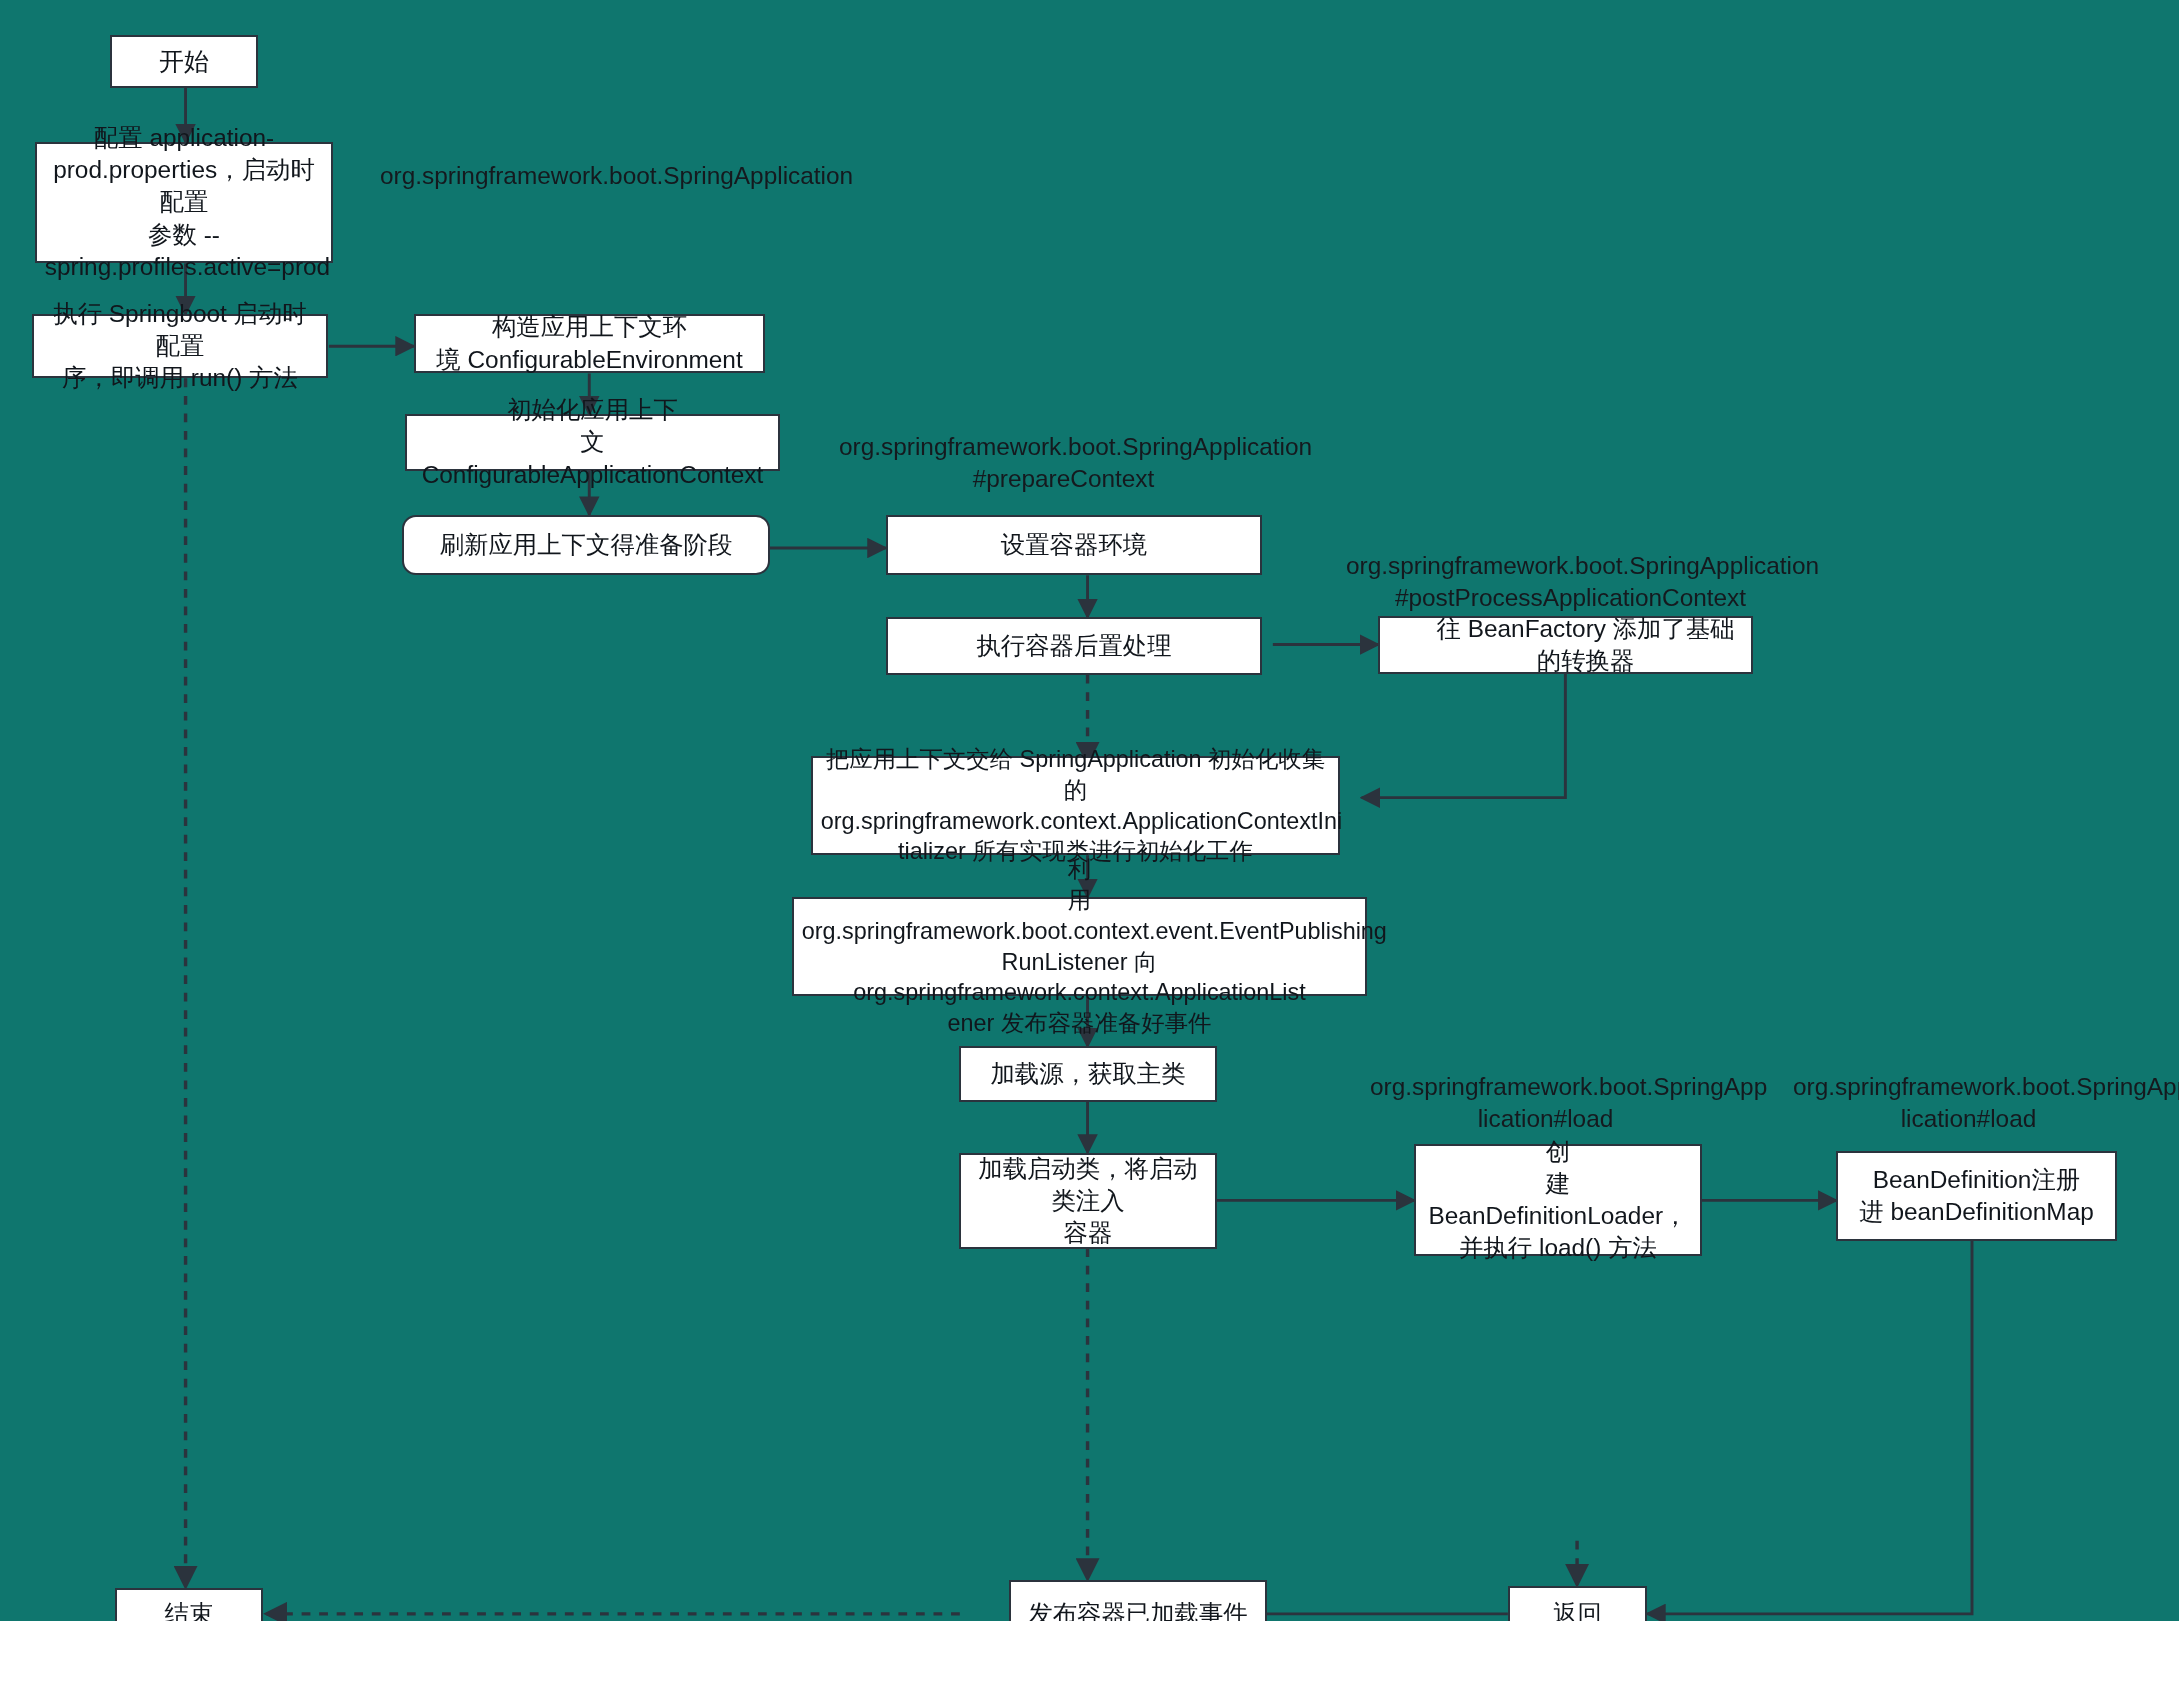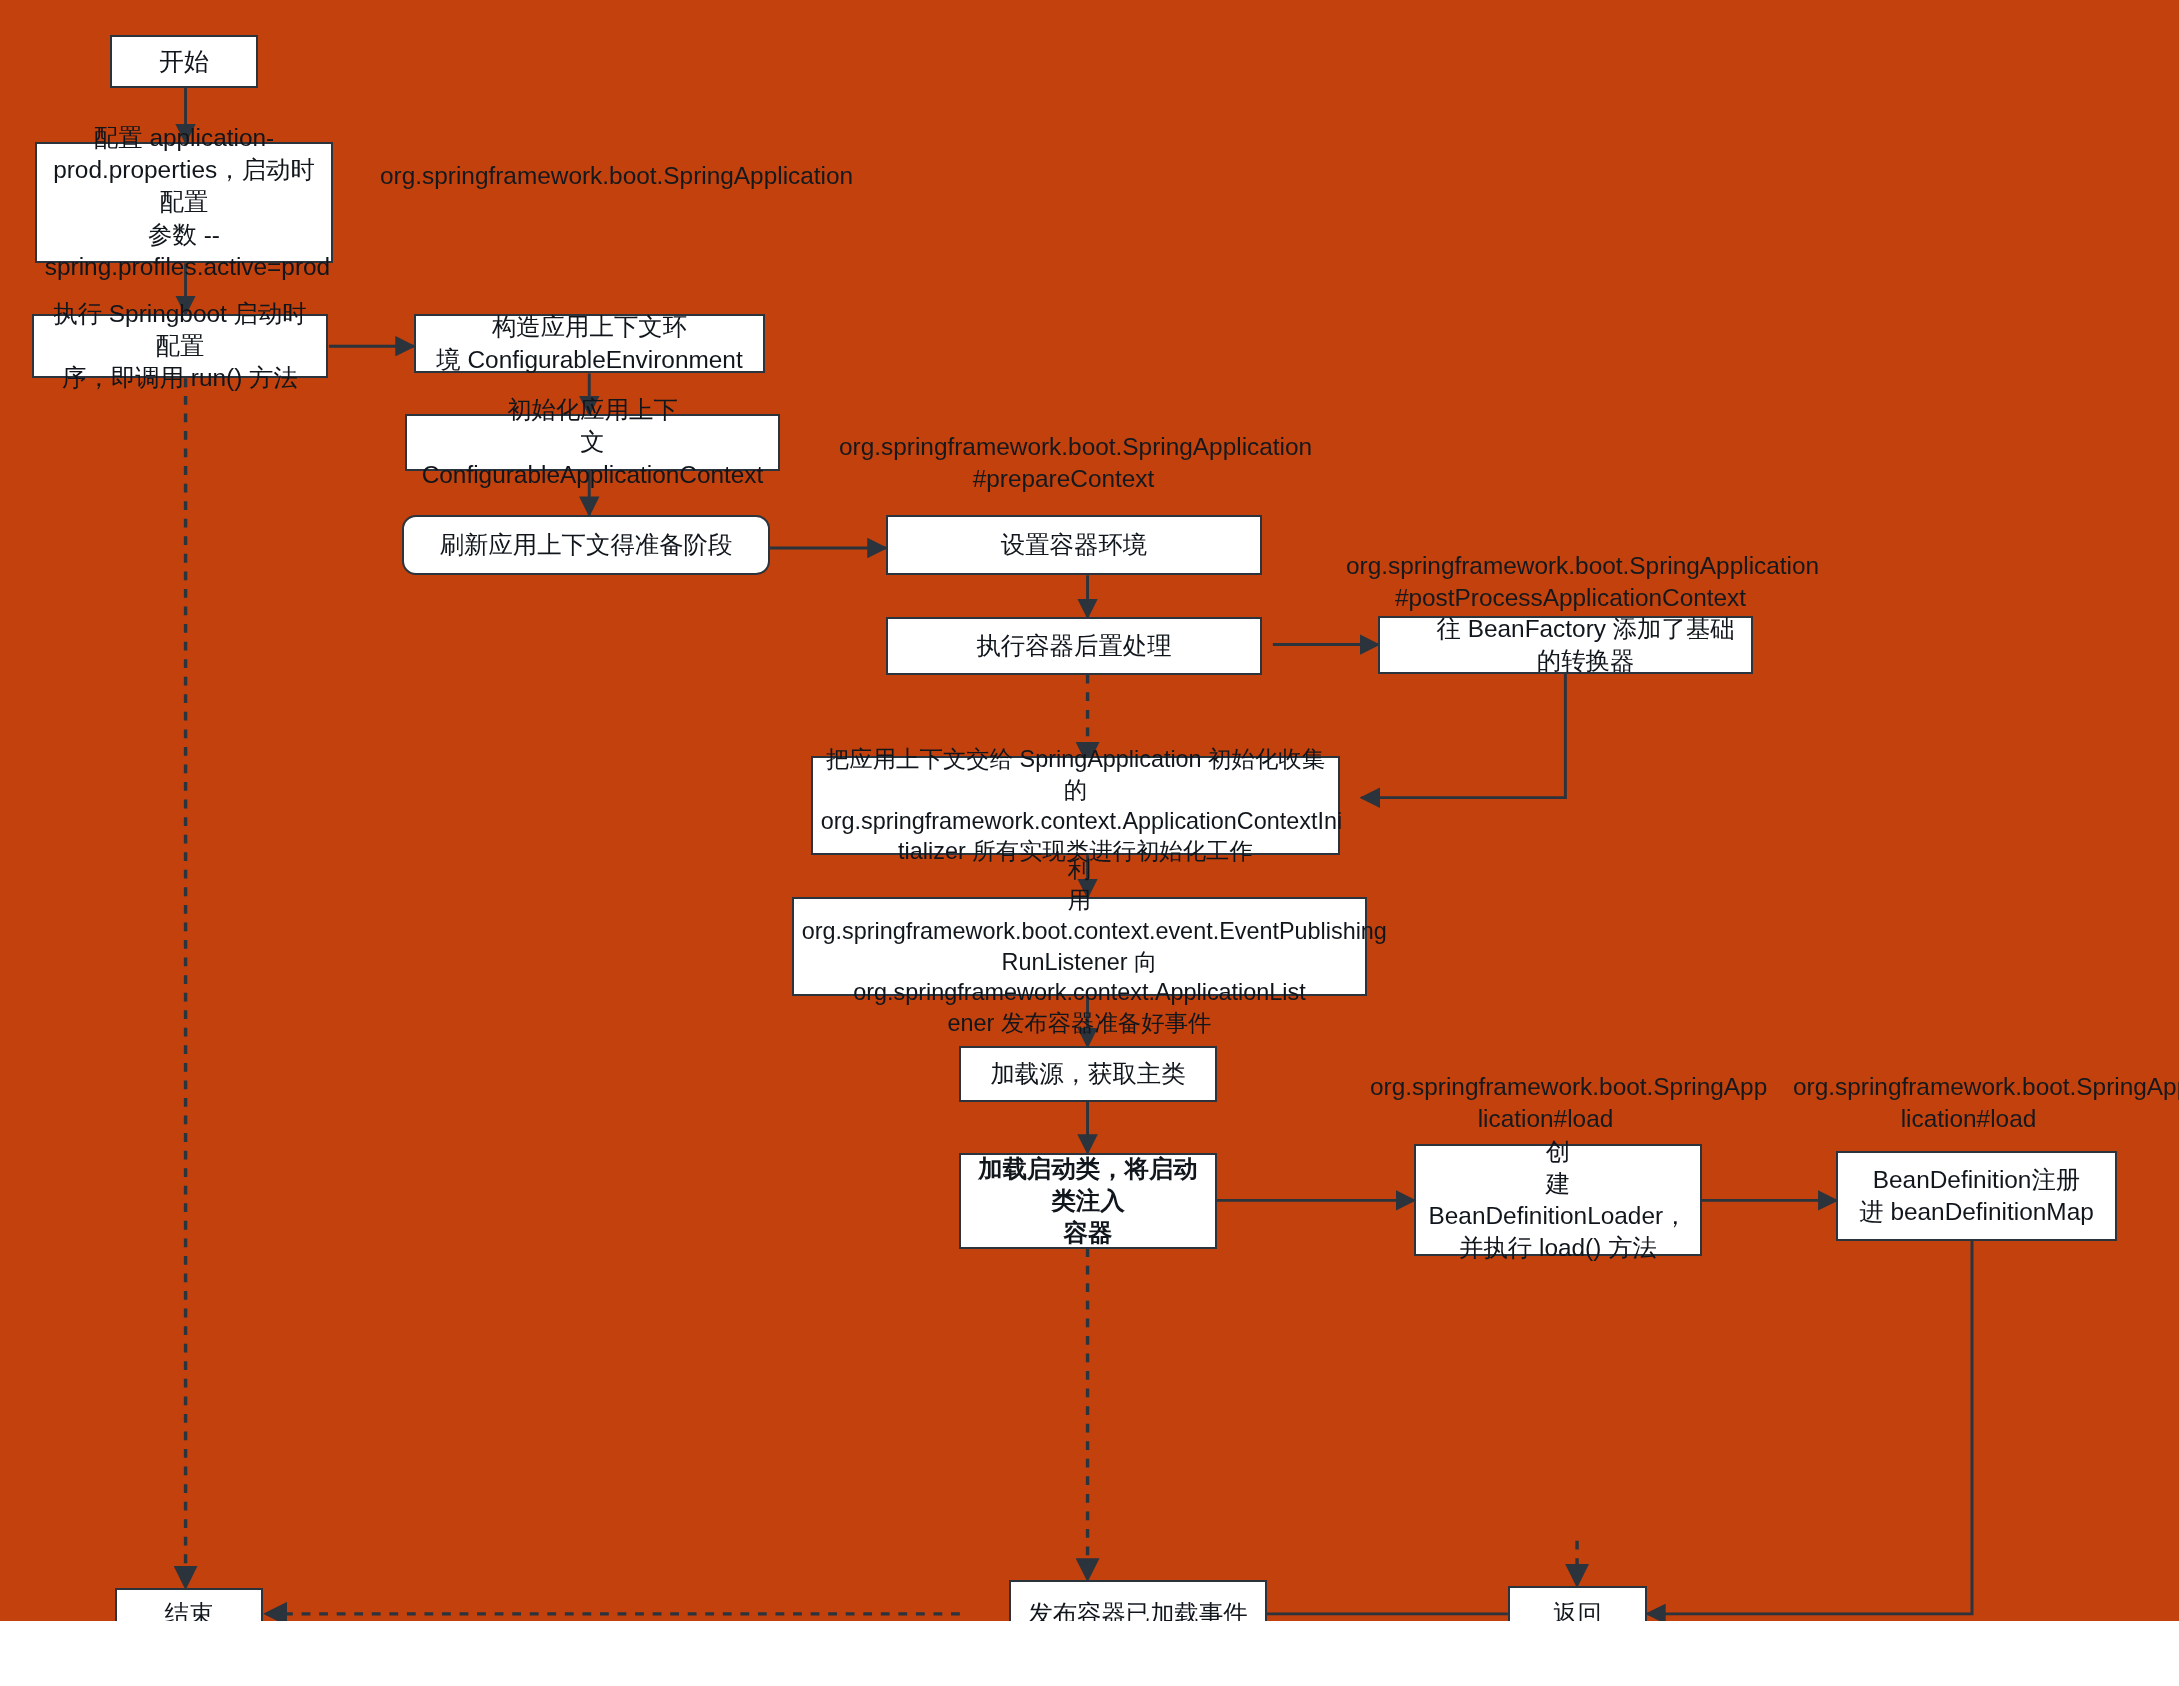--- a/index.html
+++ b/index.html
@@ -7,21 +7,21 @@
     padding: 0;
     background: #ffffff;
   }
   body {
     font-family: "Liberation Sans", "DejaVu Sans", sans-serif;
   }
   #canvas {
     position: relative;
     width: 2180px;
     height: 1621px;
-    background: #c2410c;
+    background: #0f766e;
     overflow: hidden;
   }
   #edges {
     position: absolute;
     left: 0;
     top: 0;
     width: 2180px;
     height: 1686px;
     pointer-events: none;
   }
@@ -176,21 +176,21 @@
     <span class="txt">利
 用 org.springframework.boot.context.event.EventPublishing
 RunListener 向 org.springframework.context.ApplicationList
 ener 发布容器准备好事件</span>
   </div>
 
   <div class="node f25" style="left:959px; top:1046px; width:258px; height:56px;">
     <span class="txt">加载源，获取主类</span>
   </div>
 
-  <div class="node f25" style="left:959px; top:1153px; width:258px; height:96px;font-weight:bold;">
+  <div class="node f25" style="left:959px; top:1153px; width:258px; height:96px;">
     <span class="txt">加载启动类，将启动类注入
 容器</span>
   </div>
 
   <div class="node f25" style="left:1414px; top:1144px; width:288px; height:112px;">
     <span class="txt">创
 建 BeanDefinitionLoader，
 并执行 load() 方法</span>
   </div>
 

